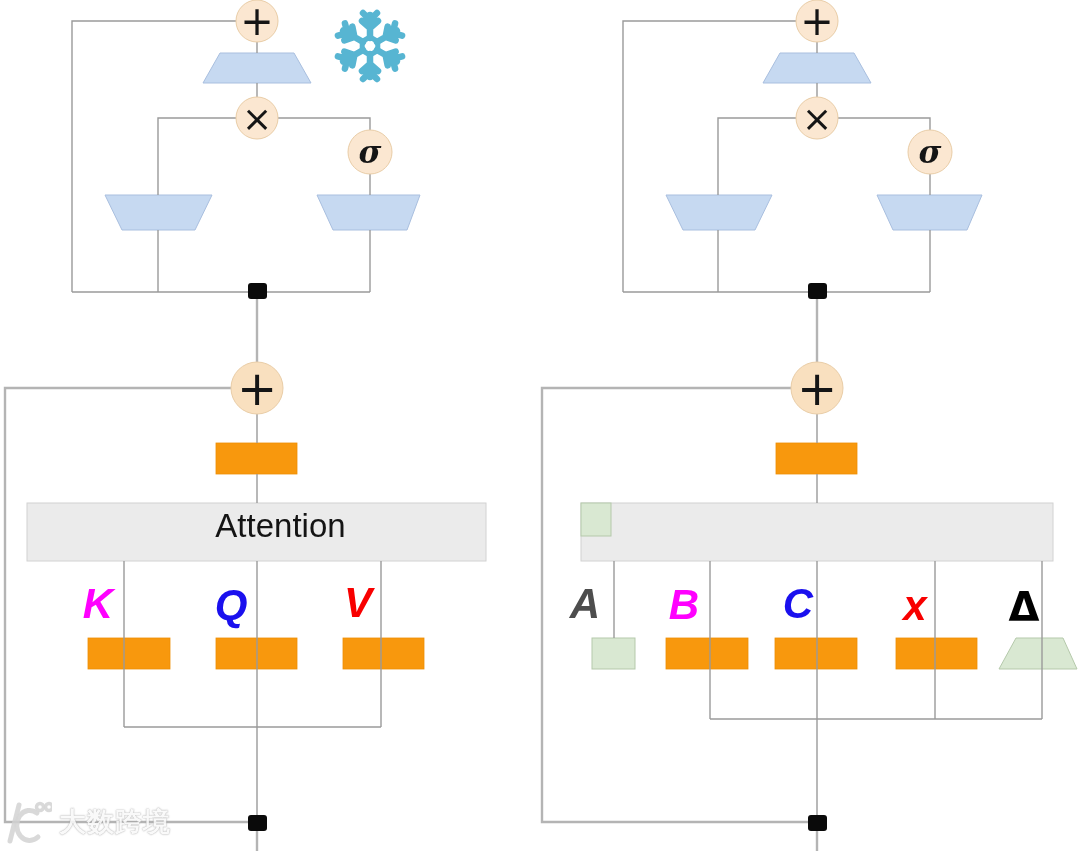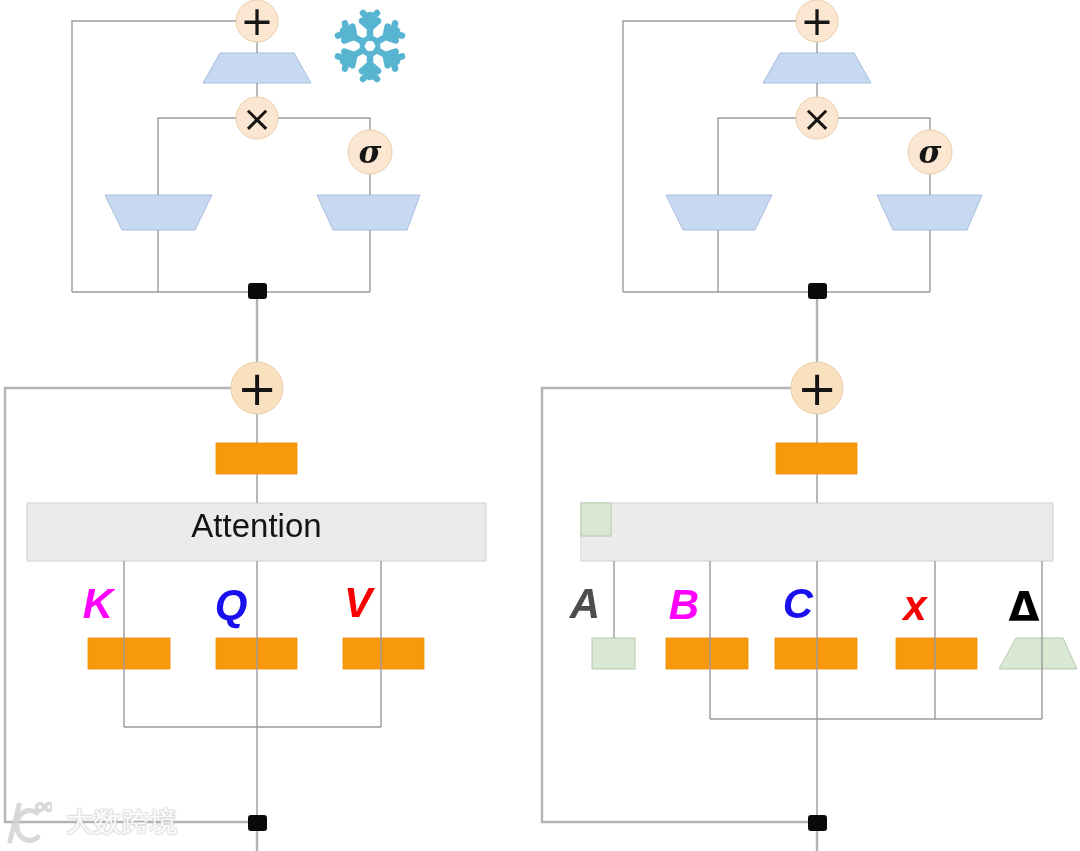--- a/index.html
+++ b/index.html
@@ -26,21 +26,21 @@
   .op-sigma{font-family:"DejaVu Serif",serif;font-style:italic;font-weight:bold;font-size:31px;}
   .bar-label{font-size:33px;color:#141414;}
   .proj-label{width:70px;height:48px;font:italic 700 42px "Liberation Sans",sans-serif;}
   .delta-label{font:600 40px "DejaVu Sans",sans-serif;font-style:normal;}
   .c-magenta{color:#ff00ff;}
   .c-blue{color:#1a10ee;}
   .c-red{color:#f80000;}
   .c-gray{color:#4d4d4d;}
   .c-black{color:#000000;}
   #watermark{
-    position:absolute;left:4px;top:796px;height:52px;display:flex;align-items:center;gap:14px;
+    position:absolute;left:4px;top:796px;height:52px;display:flex;align-items:center;gap:7px;
     opacity:0.88;pointer-events:none;
   }
   #watermark .wm-text{
     font-weight:700;font-size:27px;letter-spacing:1px;color:rgba(255,255,255,0.95);
     text-shadow:0 0 1px rgba(140,140,140,0.9), 0 0 2px rgba(160,160,160,0.6);
   }
 </style>
 </head>
 <body>
 
@@ -148,21 +148,21 @@
 
   <div class="txt op op-plus-sm" style="left:236px;top:0;width:42px;height:42px;">+</div>
   <div class="txt op op-times" style="left:236px;top:97px;width:42px;height:42px;">×</div>
   <div class="txt op op-sigma" style="left:348px;top:130px;width:44px;height:44px;">σ</div>
   <div class="txt op op-plus-lg" style="left:231px;top:362px;width:52px;height:52px;">+</div>
   <div class="txt op op-plus-sm" style="left:796px;top:0;width:42px;height:42px;">+</div>
   <div class="txt op op-times" style="left:796px;top:97px;width:42px;height:42px;">×</div>
   <div class="txt op op-sigma" style="left:908px;top:130px;width:44px;height:44px;">σ</div>
   <div class="txt op op-plus-lg" style="left:791px;top:362px;width:52px;height:52px;">+</div>
 
-  <div class="txt bar-label" style="left:27px;top:503px;width:459px;height:46px;">Attention</div>
+  <div class="txt bar-label" style="left:27px;top:503px;width:459px;height:46px;padding-left:24px;">Attention</div>
 
   <div class="txt proj-label c-magenta" style="left:63px;top:580px;">K</div>
   <div class="txt proj-label c-blue" style="left:196px;top:581px;">Q</div>
   <div class="txt proj-label c-red" style="left:323px;top:579px;">V</div>
   <div class="txt proj-label c-gray" style="left:550px;top:580px;">A</div>
   <div class="txt proj-label c-magenta" style="left:649px;top:581px;">B</div>
   <div class="txt proj-label c-blue" style="left:763px;top:580px;">C</div>
   <div class="txt proj-label c-red" style="left:880px;top:582px;">x</div>
   <div class="txt proj-label delta-label c-black" style="left:989px;top:583px;">Δ</div>
 

